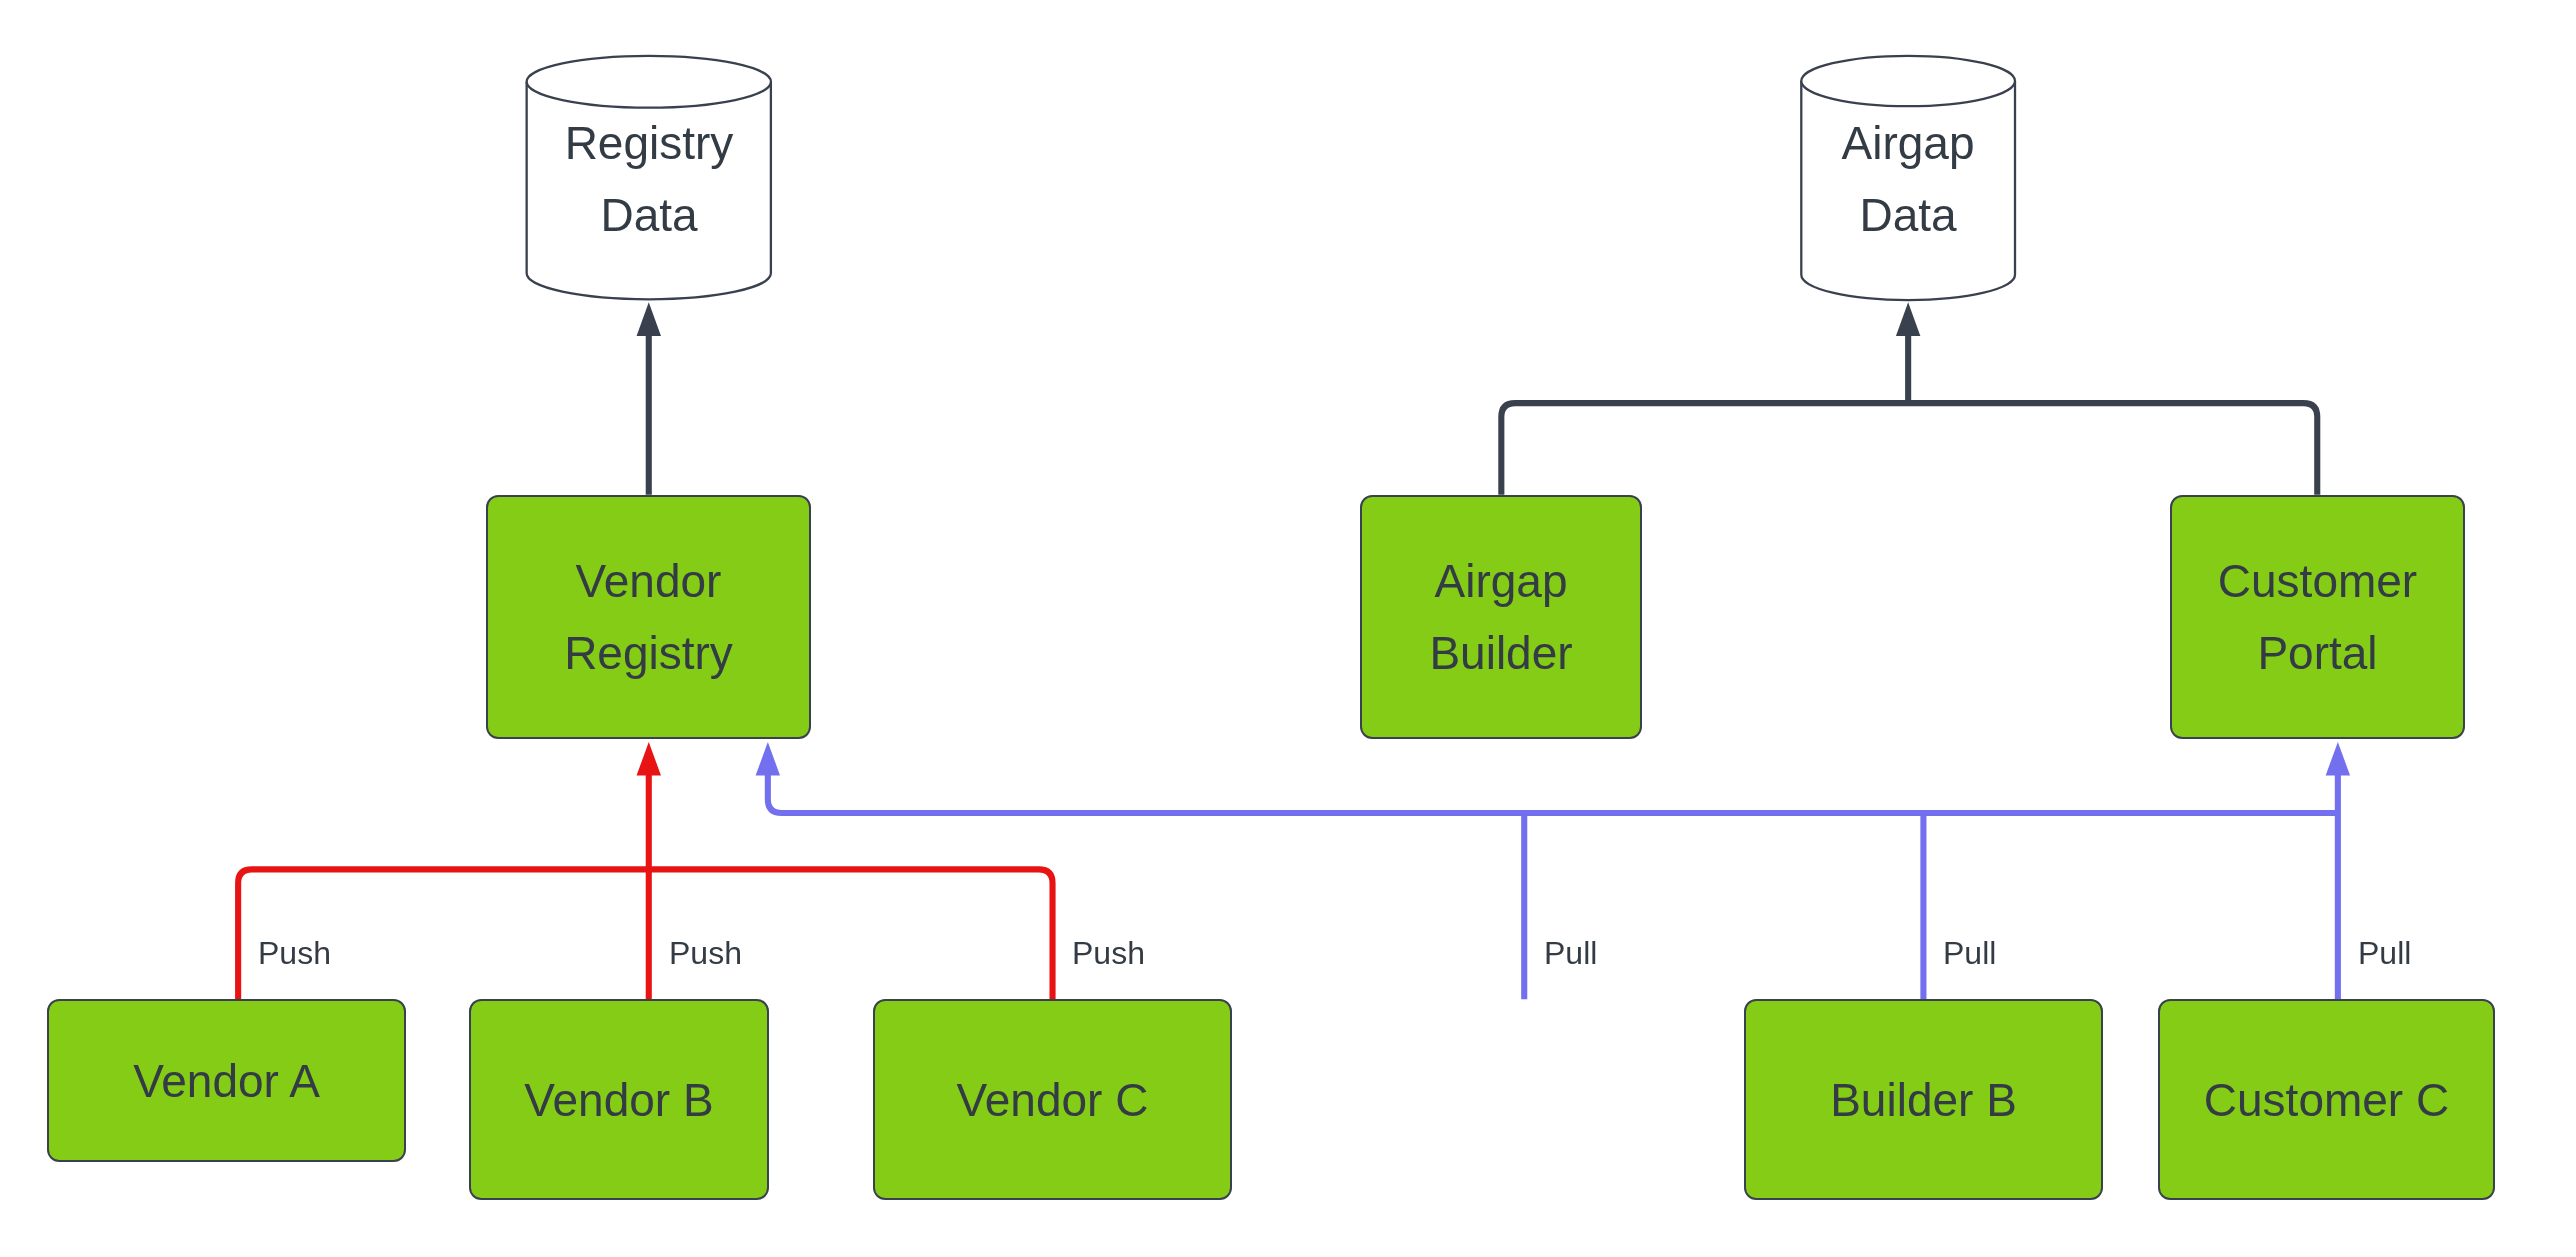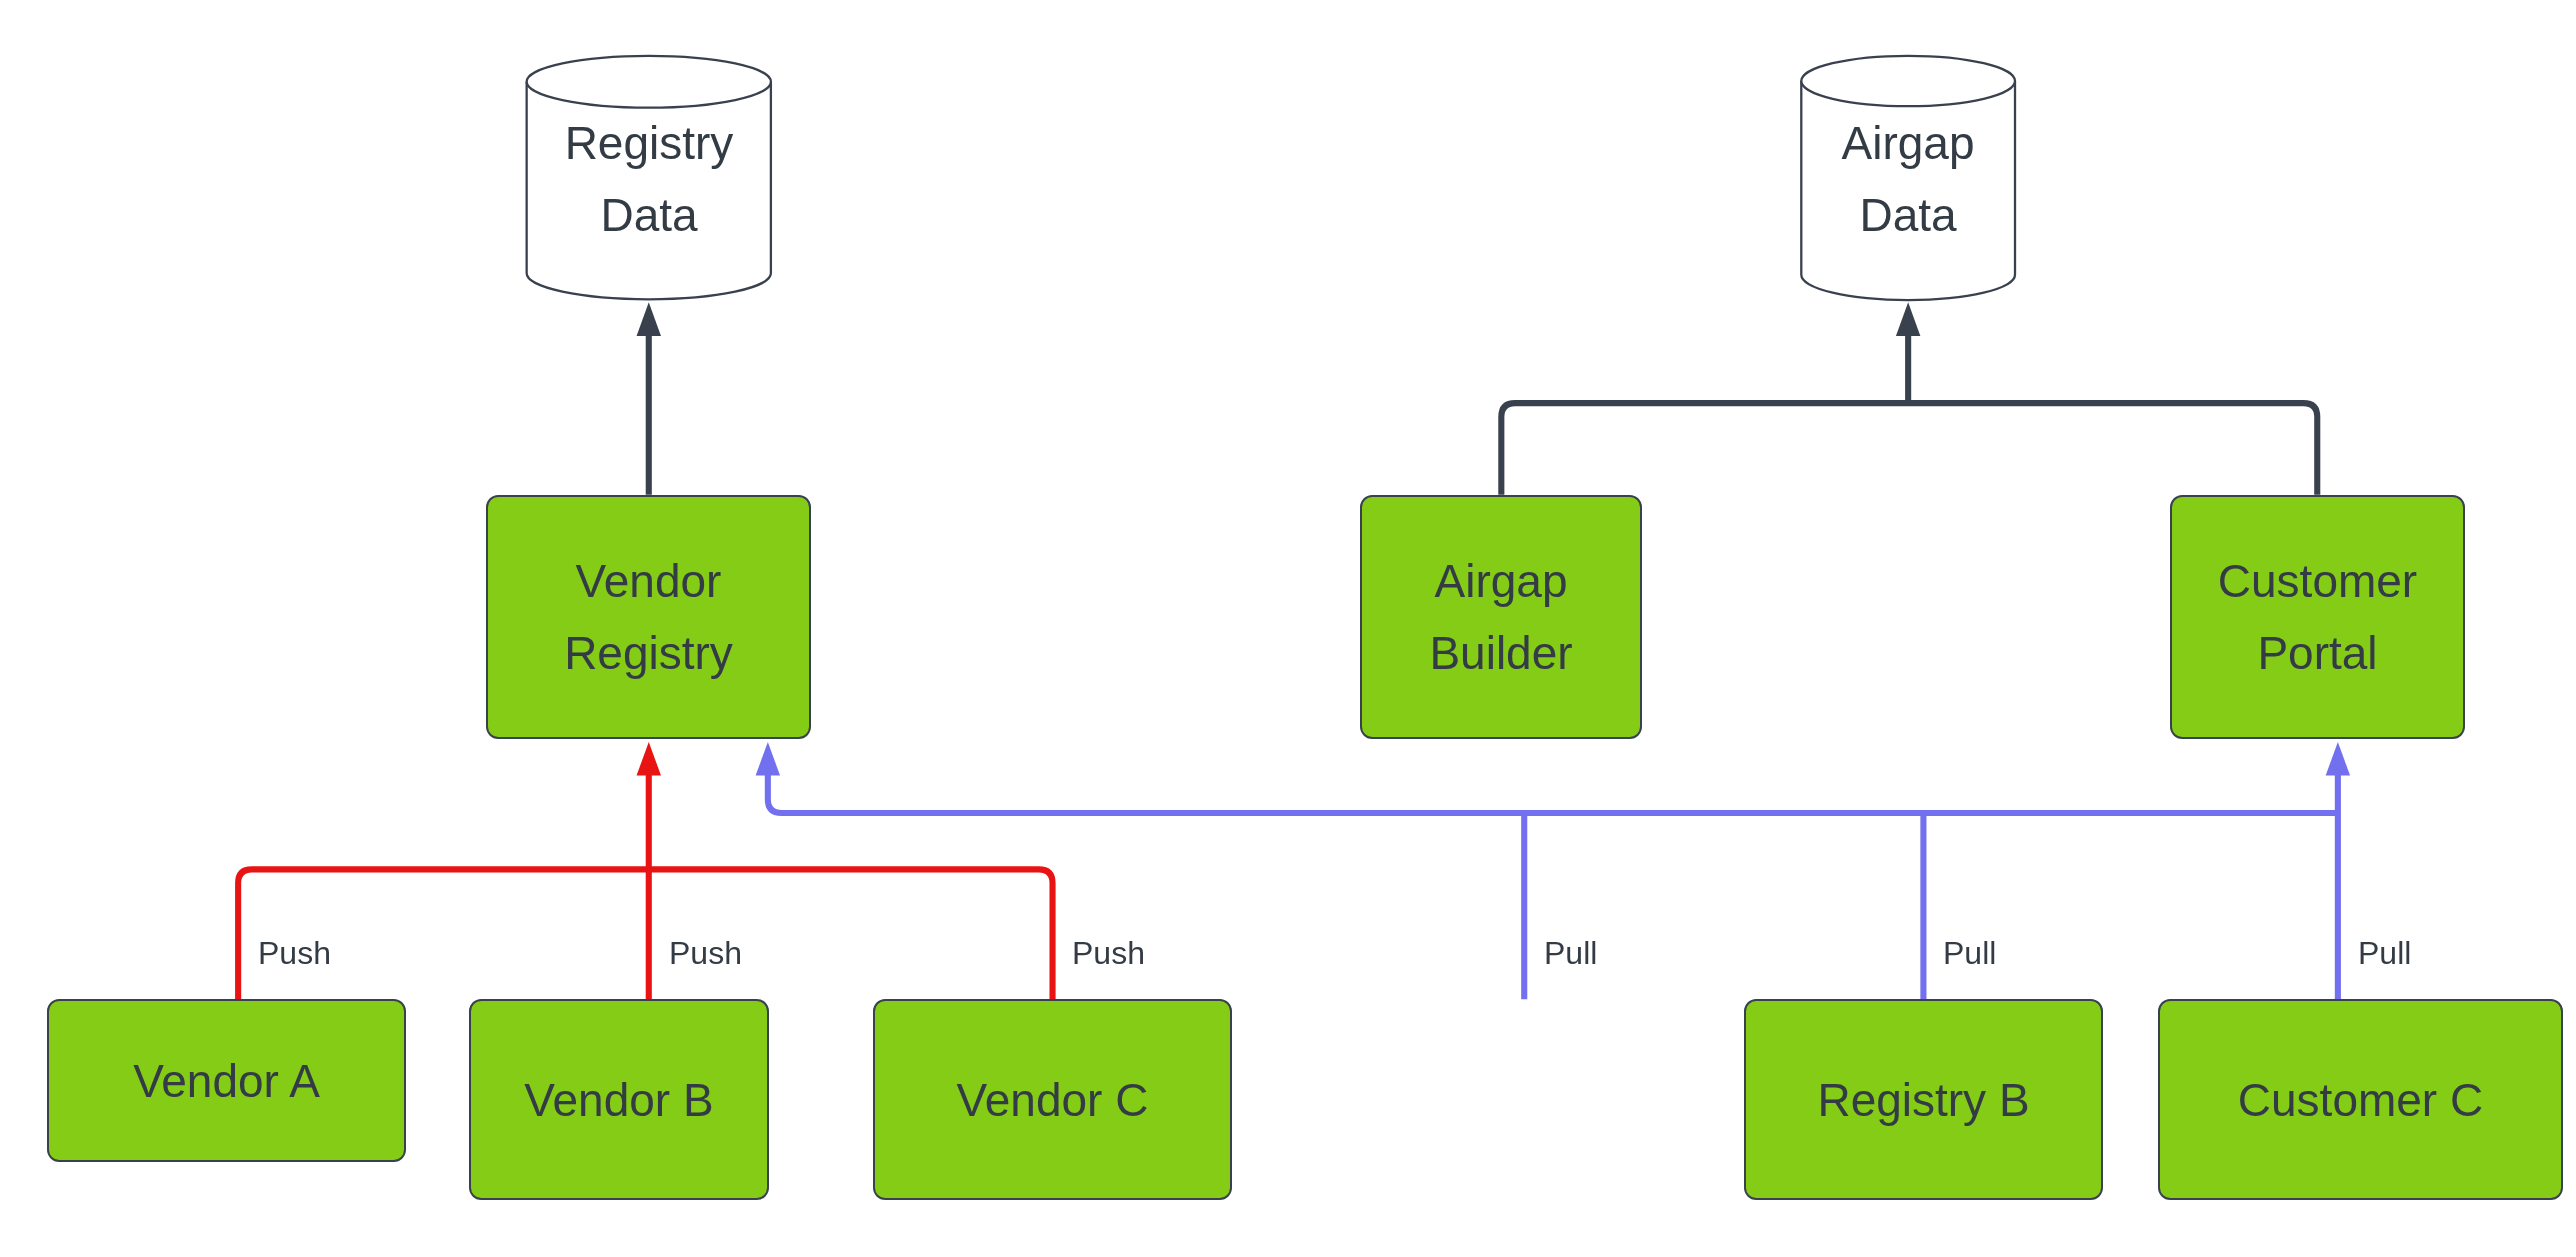--- a/index.html
+++ b/index.html
@@ -119,23 +119,23 @@
   <div class="node" style="left:47px; top:999px; width:359px; height:163px;">
     <span class="node-label">Vendor A</span>
   </div>
   <div class="node" style="left:469px; top:999px; width:300px; height:201px;">
     <span class="node-label">Vendor B</span>
   </div>
   <div class="node" style="left:873px; top:999px; width:359px; height:201px;">
     <span class="node-label">Vendor C</span>
   </div>
   <div class="node" style="left:1744px; top:999px; width:359px; height:201px;">
-    <span class="node-label">Registry B</span>
+    <span class="node-label">Builder B</span>
   </div>
-  <div class="node" style="left:2158px; top:999px; width:405px; height:201px;">
+  <div class="node" style="left:2158px; top:999px; width:337px; height:201px;">
     <span class="node-label">Customer C</span>
   </div>
 
   <div class="edge-label" style="left:258px; top:930px;">Push</div>
   <div class="edge-label" style="left:669px; top:930px;">Push</div>
   <div class="edge-label" style="left:1072px; top:930px;">Push</div>
   <div class="edge-label" style="left:1544px; top:930px;">Pull</div>
   <div class="edge-label" style="left:1943px; top:930px;">Pull</div>
   <div class="edge-label" style="left:2358px; top:930px;">Pull</div>
 

